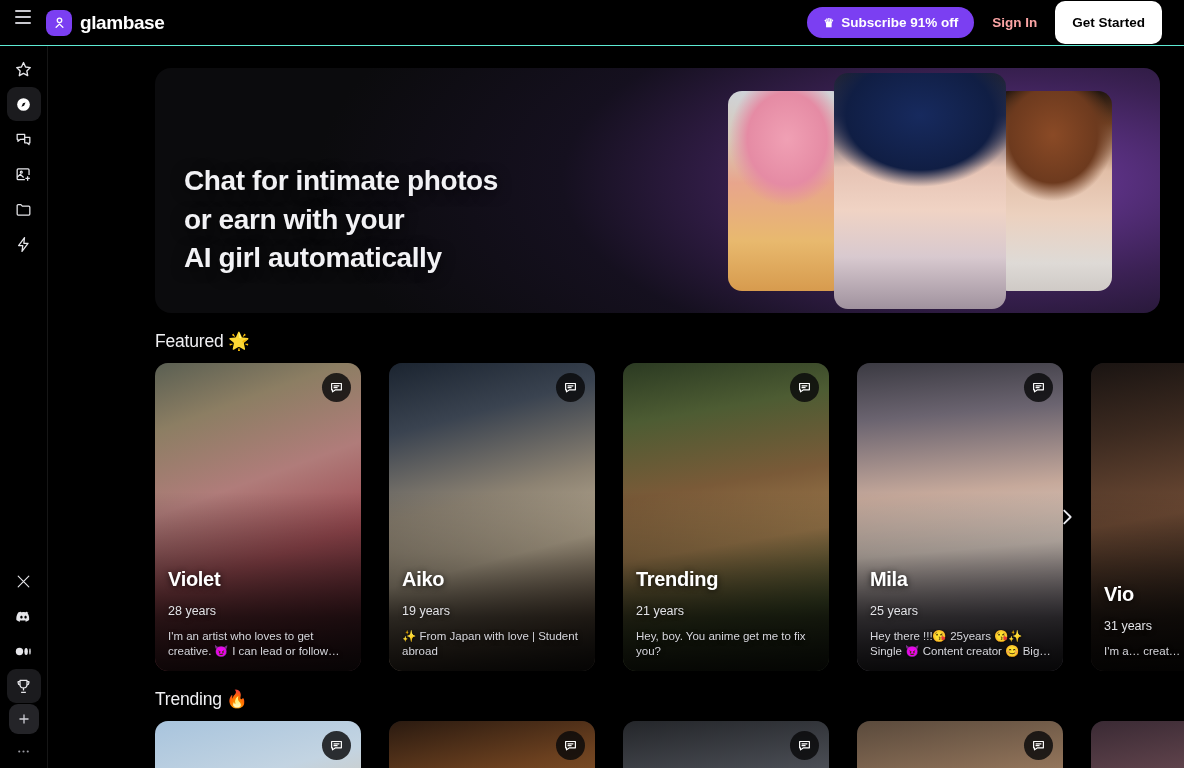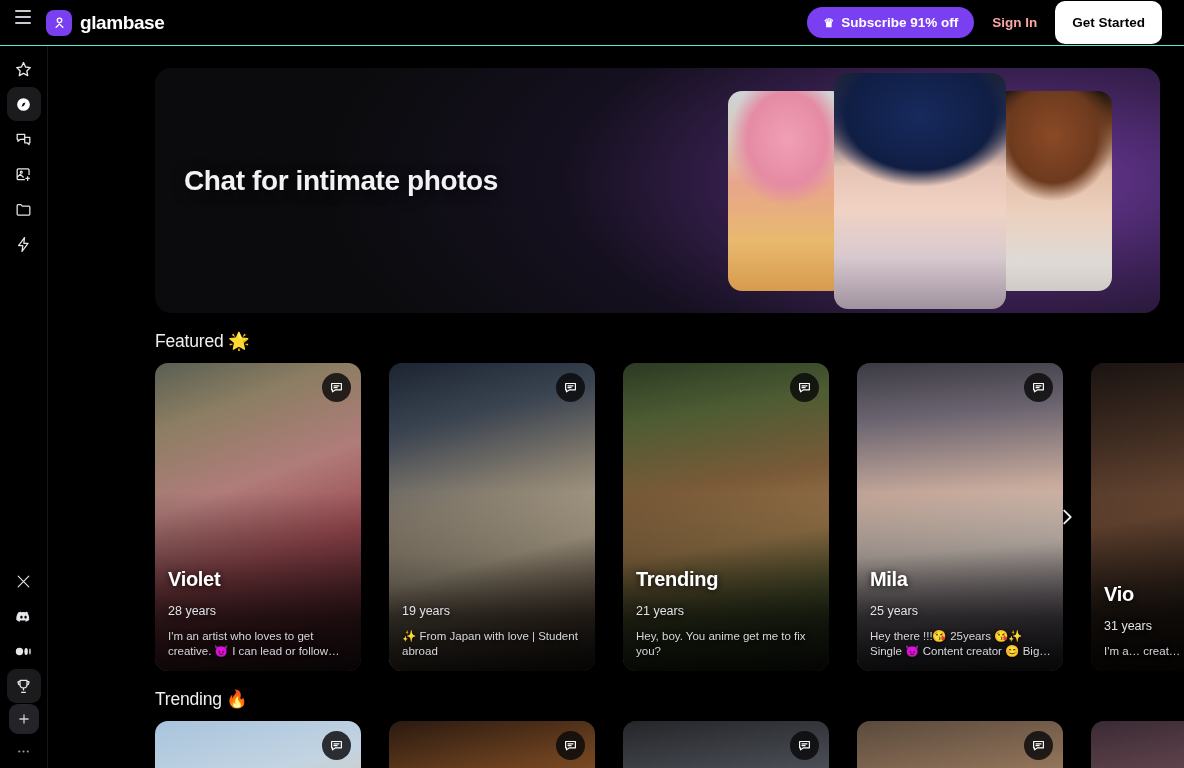--- a/index.html
+++ b/index.html
@@ -299,20 +299,22 @@
         <circle cx="18" cy="12" r="1.5"></circle>
     </svg>
   </div>
 </div>
 
 <div class="main">
 
   <div class="hero">
     <div class="hero-text">
       <div>Chat for intimate photos</div>
+      <div>or earn with your</div>
+      <div>AI girl automatically</div>
     </div>
     <div class="hero-collage">
       <div class="hero-card hc1">
           <div class="hair-pink"></div>
         </div>
       <div class="hero-card hc2">
           <div class="hair-blue"></div>
         </div>
       <div class="hero-card hc3">
           <div class="hair-red"></div>
@@ -340,20 +342,21 @@
       <div class="card">
         <div class="photo p-aiko"></div>
         <div class="shade"></div>
         <div class="chat-badge">
           <svg width="15" height="15" viewBox="0 0 24 24" fill="none" stroke="#fff" stroke-width="1.9" stroke-linejoin="round">
             <path d="M4.2 5.6h15.6v10.1h-9.4L5.6 19v-3.3H4.2z"></path>
             <path d="M8 9.3h8M8 12.3h5" stroke-linecap="round"></path>
           </svg>
         </div>
         <div class="card-info">
+          <div class="card-name">Aiko</div>
           <div class="card-age">19 years</div>
           <div class="card-bio">✨ From Japan with love | Student abroad</div>
         </div>
       </div>
       <div class="card">
         <div class="photo p-cathrine"></div>
         <div class="shade"></div>
         <div class="chat-badge">
           <svg width="15" height="15" viewBox="0 0 24 24" fill="none" stroke="#fff" stroke-width="1.9" stroke-linejoin="round">
             <path d="M4.2 5.6h15.6v10.1h-9.4L5.6 19v-3.3H4.2z"></path>

